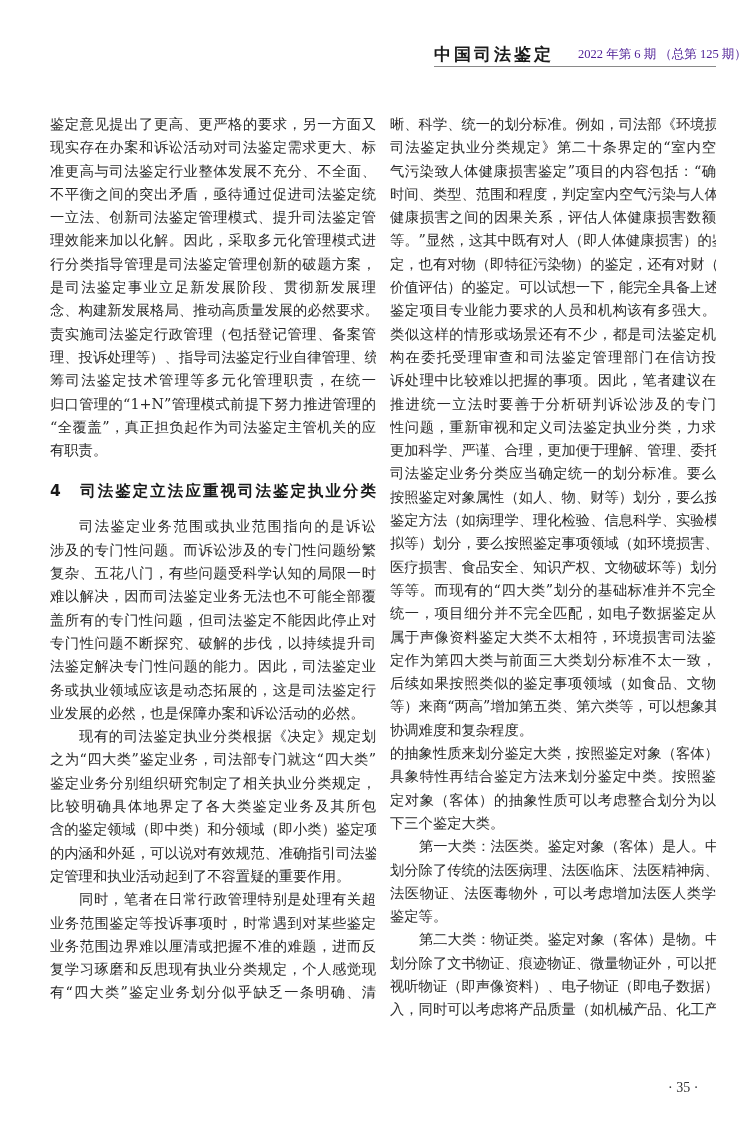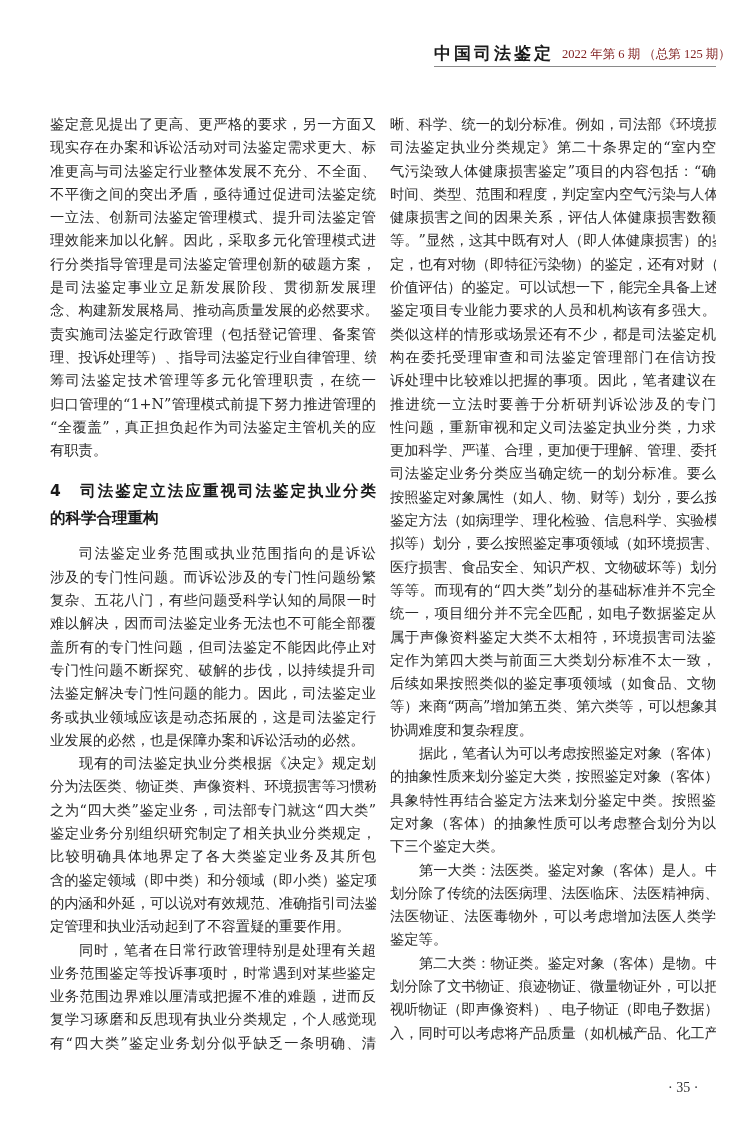--- a/index.html
+++ b/index.html
@@ -1,22 +1,22 @@
 <!DOCTYPE html>
 <html><head>
 <meta charset="utf-8">
 <style>
   html, body { margin: 0; padding: 0; background: #ffffff; }
   body { width: 750px; height: 1144px; position: relative; overflow: hidden;
          font-family: "DejaVu Serif", "Liberation Serif", serif; color: #2a2a2a; }
   .header { position: absolute; left: 434px; top: 40px; width: 282px; height: 26px;
             border-bottom: 1px solid #8a8a8a; display: flex; align-items: flex-end; white-space: nowrap; }
-  .journal { font-family: Liberation Mono, monospace; font-weight: bold; font-size: 17px;
-             letter-spacing: 3px; color: #1a1a1a; margin-right: 8px; line-height: 22px; text-align: center; }
-  .issue { font-family: "Liberation Serif", serif; font-size: 12.5px; color: #7f1d1d; line-height: 20px; padding-bottom: 2px; }
+  .journal { font-family: Liberation Sans, sans-serif; font-weight: bold; font-size: 17px;
+             letter-spacing: 3px; color: #1a1a1a; margin-right: 24px; line-height: 22px; text-align: center; }
+  .issue { font-family: "Liberation Serif", serif; font-size: 12.5px; color: #4c1d95; line-height: 20px; padding-bottom: 2px; }
   .col { position: absolute; top: 113px; width: 326px; }
   .col-left { left: 33px; margin-left: 17px; }
   .col-right { left: 390px; }
   .line { height: 23.3px; line-height: 23.3px; font-size: 14.3px; white-space: nowrap;
           text-align: justify; text-align-last: justify; overflow: hidden; }
   .line.last { text-align-last: left; }
   .line.indent { padding-left: 29px; }
   .heading { font-family: "DejaVu Sans", sans-serif; font-weight: bold; font-size: 15.5px;
              height: 27px; line-height: 27px; color: #1a1a1a; white-space: nowrap;
              text-align: justify; text-align-last: justify; }
@@ -48,37 +48,35 @@
       <div class="line">责实施司法鉴定行政管理（包括登记管理、备案管</div>
       <div class="line">理、投诉处理等）、指导司法鉴定行业自律管理、统</div>
       <div class="line">筹司法鉴定技术管理等多元化管理职责，在统一</div>
       <div class="line">归口管理的“1+N”管理模式前提下努力推进管理的</div>
       <div class="line">“全覆盖”，真正担负起作为司法鉴定主管机关的应</div>
       <div class="line last">有职责。</div>
     </div>
   <div class="gap-before-heading"></div>
   <div>
       <div class="heading">4　司法鉴定立法应重视司法鉴定执业分类</div>
-      <div class="heading last">的科学合理重构</div>
     </div>
   <div class="gap-after-heading"></div>
   <div>
       <div class="line indent">司法鉴定业务范围或执业范围指向的是诉讼</div>
       <div class="line">涉及的专门性问题。而诉讼涉及的专门性问题纷繁</div>
       <div class="line">复杂、五花八门，有些问题受科学认知的局限一时</div>
       <div class="line">难以解决，因而司法鉴定业务无法也不可能全部覆</div>
       <div class="line">盖所有的专门性问题，但司法鉴定不能因此停止对</div>
       <div class="line">专门性问题不断探究、破解的步伐，以持续提升司</div>
       <div class="line">法鉴定解决专门性问题的能力。因此，司法鉴定业</div>
       <div class="line">务或执业领域应该是动态拓展的，这是司法鉴定行</div>
       <div class="line last">业发展的必然，也是保障办案和诉讼活动的必然。</div>
     </div>
   <div>
       <div class="line indent">现有的司法鉴定执业分类根据《决定》规定划</div>
-      <div class="line">分为法医类、物证类、声像资料、环境损害等习惯称</div>
       <div class="line">之为“四大类”鉴定业务，司法部专门就这“四大类”</div>
       <div class="line">鉴定业务分别组织研究制定了相关执业分类规定，</div>
       <div class="line">比较明确具体地界定了各大类鉴定业务及其所包</div>
       <div class="line">含的鉴定领域（即中类）和分领域（即小类）鉴定项目</div>
       <div class="line">的内涵和外延，可以说对有效规范、准确指引司法鉴</div>
       <div class="line last">定管理和执业活动起到了不容置疑的重要作用。</div>
     </div>
   <div>
       <div class="line indent">同时，笔者在日常行政管理特别是处理有关超</div>
       <div class="line">业务范围鉴定等投诉事项时，时常遇到对某些鉴定</div>
@@ -112,21 +110,20 @@
       <div class="line">医疗损害、食品安全、知识产权、文物破坏等）划分，</div>
       <div class="line">等等。而现有的“四大类”划分的基础标准并不完全</div>
       <div class="line">统一，项目细分并不完全匹配，如电子数据鉴定从</div>
       <div class="line">属于声像资料鉴定大类不太相符，环境损害司法鉴</div>
       <div class="line">定作为第四大类与前面三大类划分标准不太一致，</div>
       <div class="line">后续如果按照类似的鉴定事项领域（如食品、文物</div>
       <div class="line">等）来商“两高”增加第五类、第六类等，可以想象其</div>
       <div class="line last">协调难度和复杂程度。</div>
     </div>
   <div>
-      <div class="line indent">据此，笔者认为可以考虑按照鉴定对象（客体）</div>
       <div class="line">的抽象性质来划分鉴定大类，按照鉴定对象（客体）</div>
       <div class="line">具象特性再结合鉴定方法来划分鉴定中类。按照鉴</div>
       <div class="line">定对象（客体）的抽象性质可以考虑整合划分为以</div>
       <div class="line last">下三个鉴定大类。</div>
     </div>
   <div>
       <div class="line indent">第一大类：法医类。鉴定对象（客体）是人。中类</div>
       <div class="line">划分除了传统的法医病理、法医临床、法医精神病、</div>
       <div class="line">法医物证、法医毒物外，可以考虑增加法医人类学</div>
       <div class="line last">鉴定等。</div>

